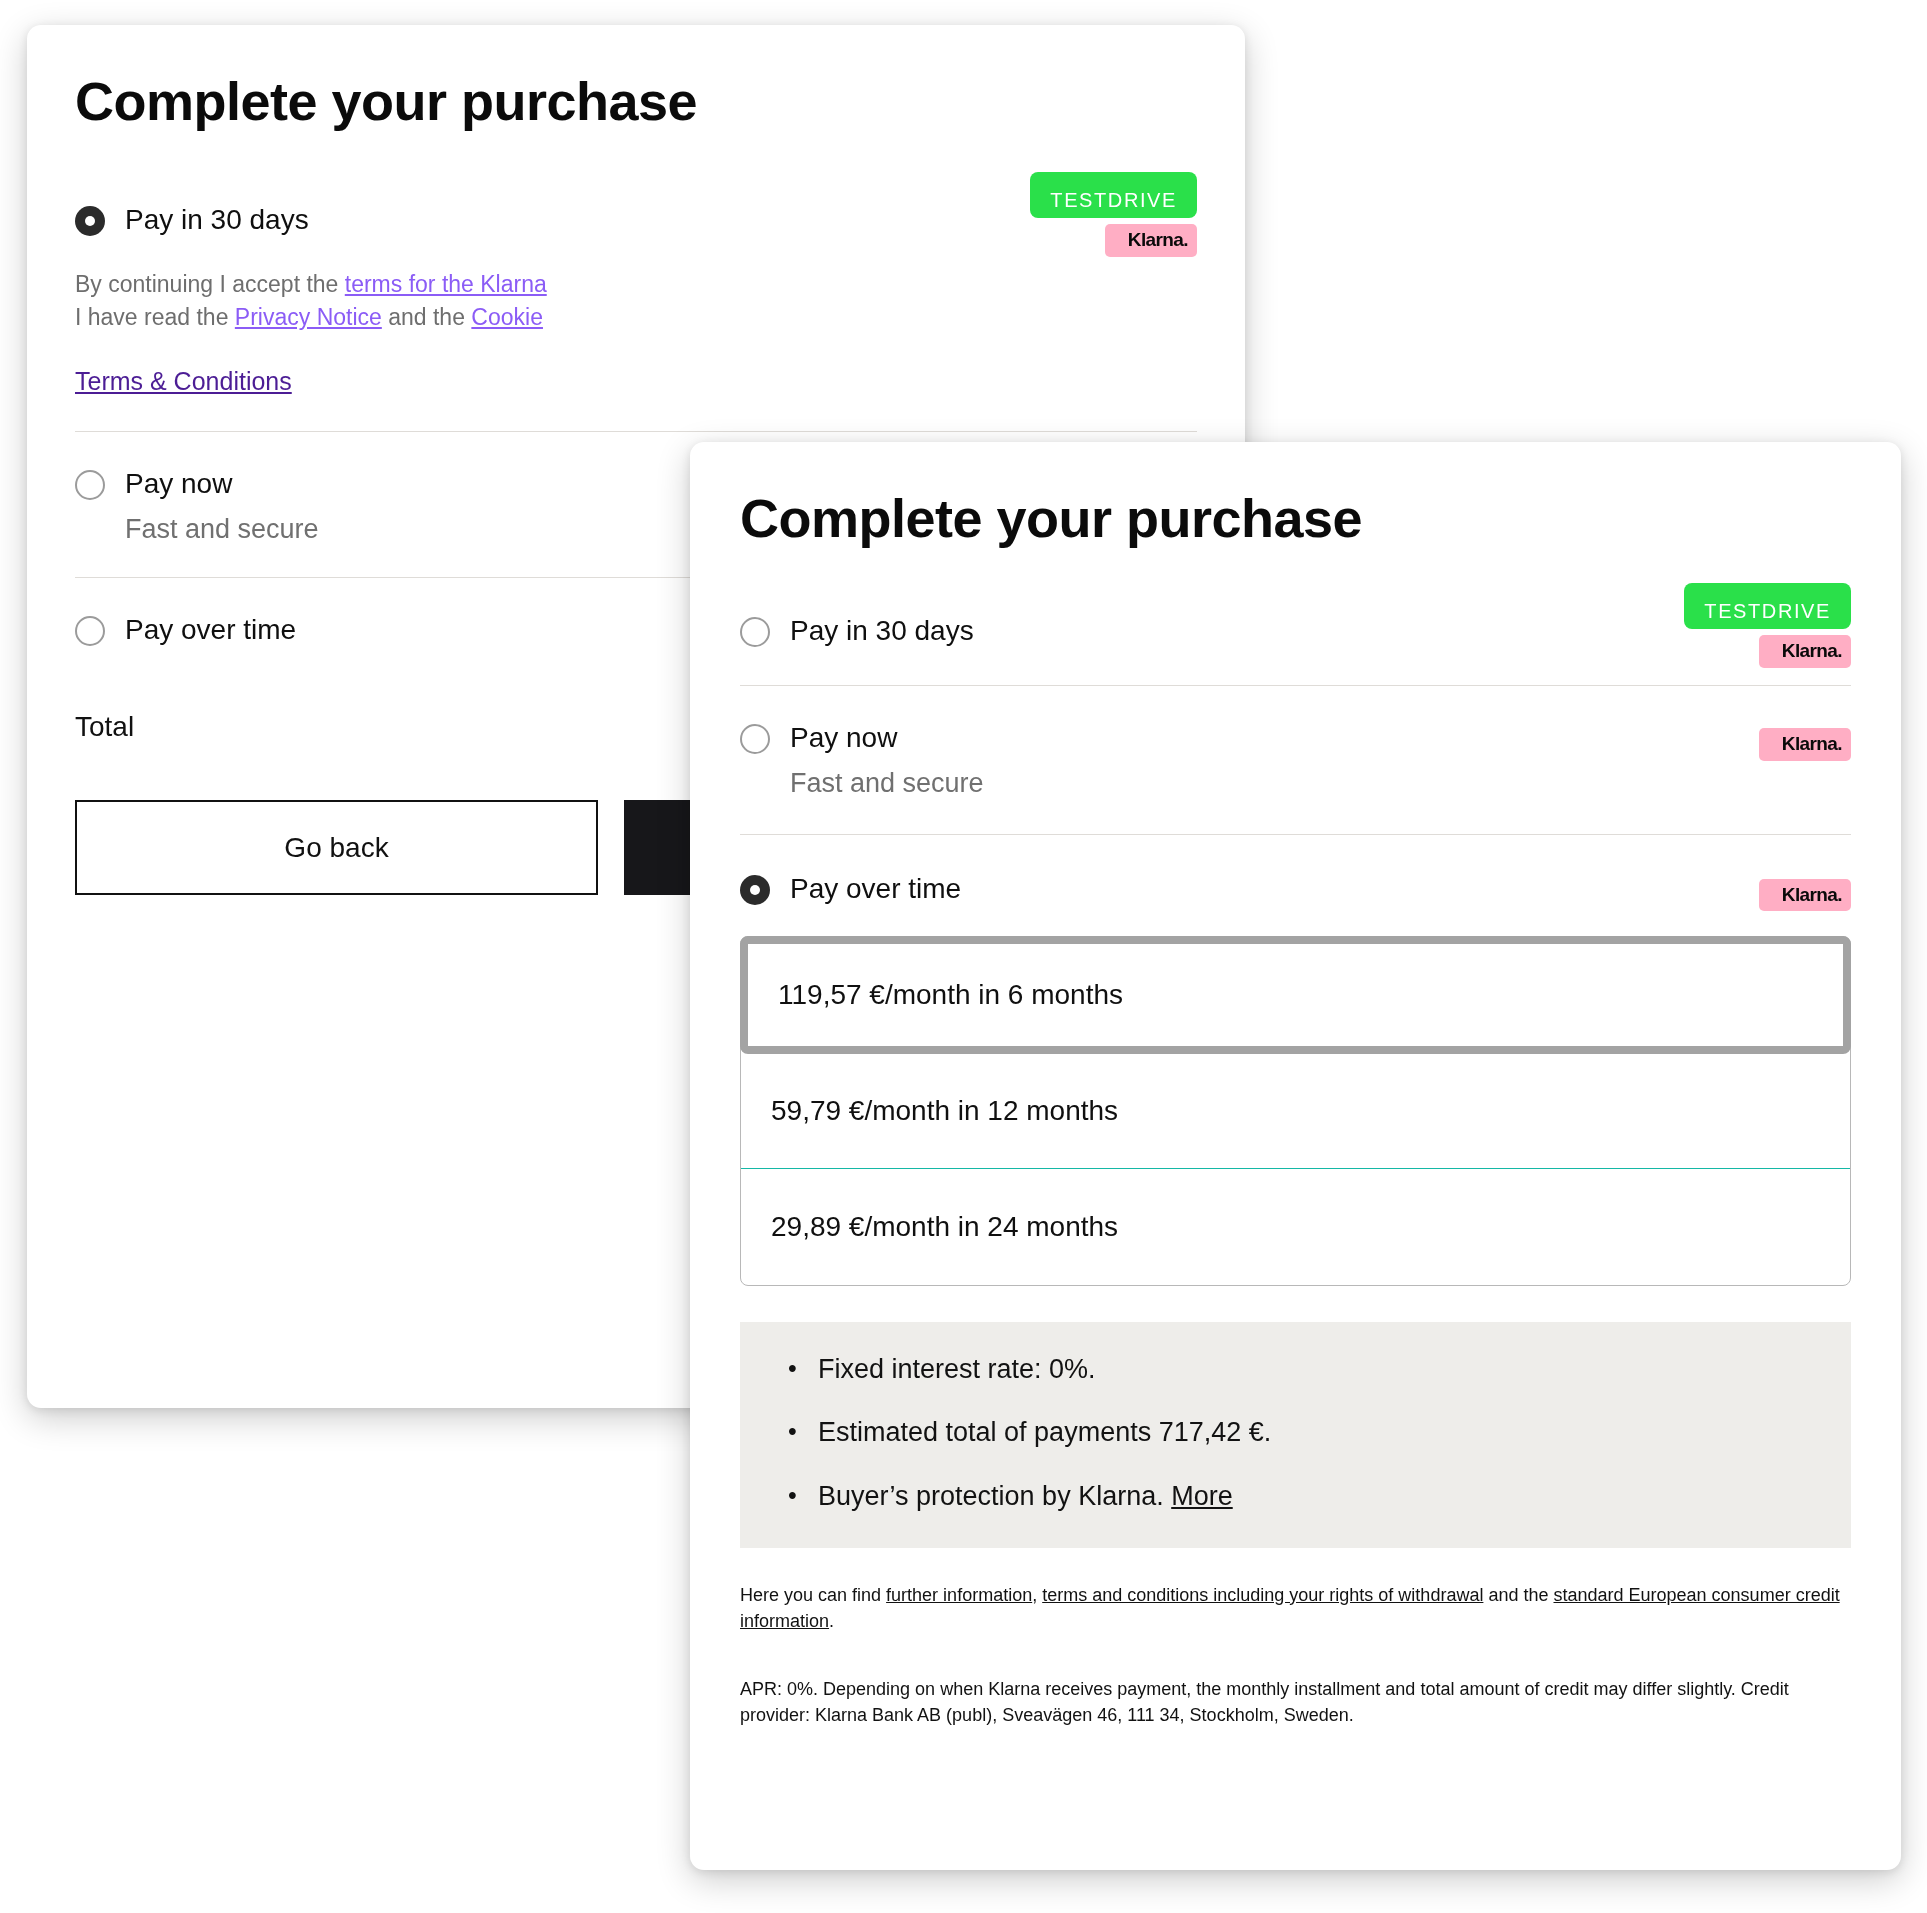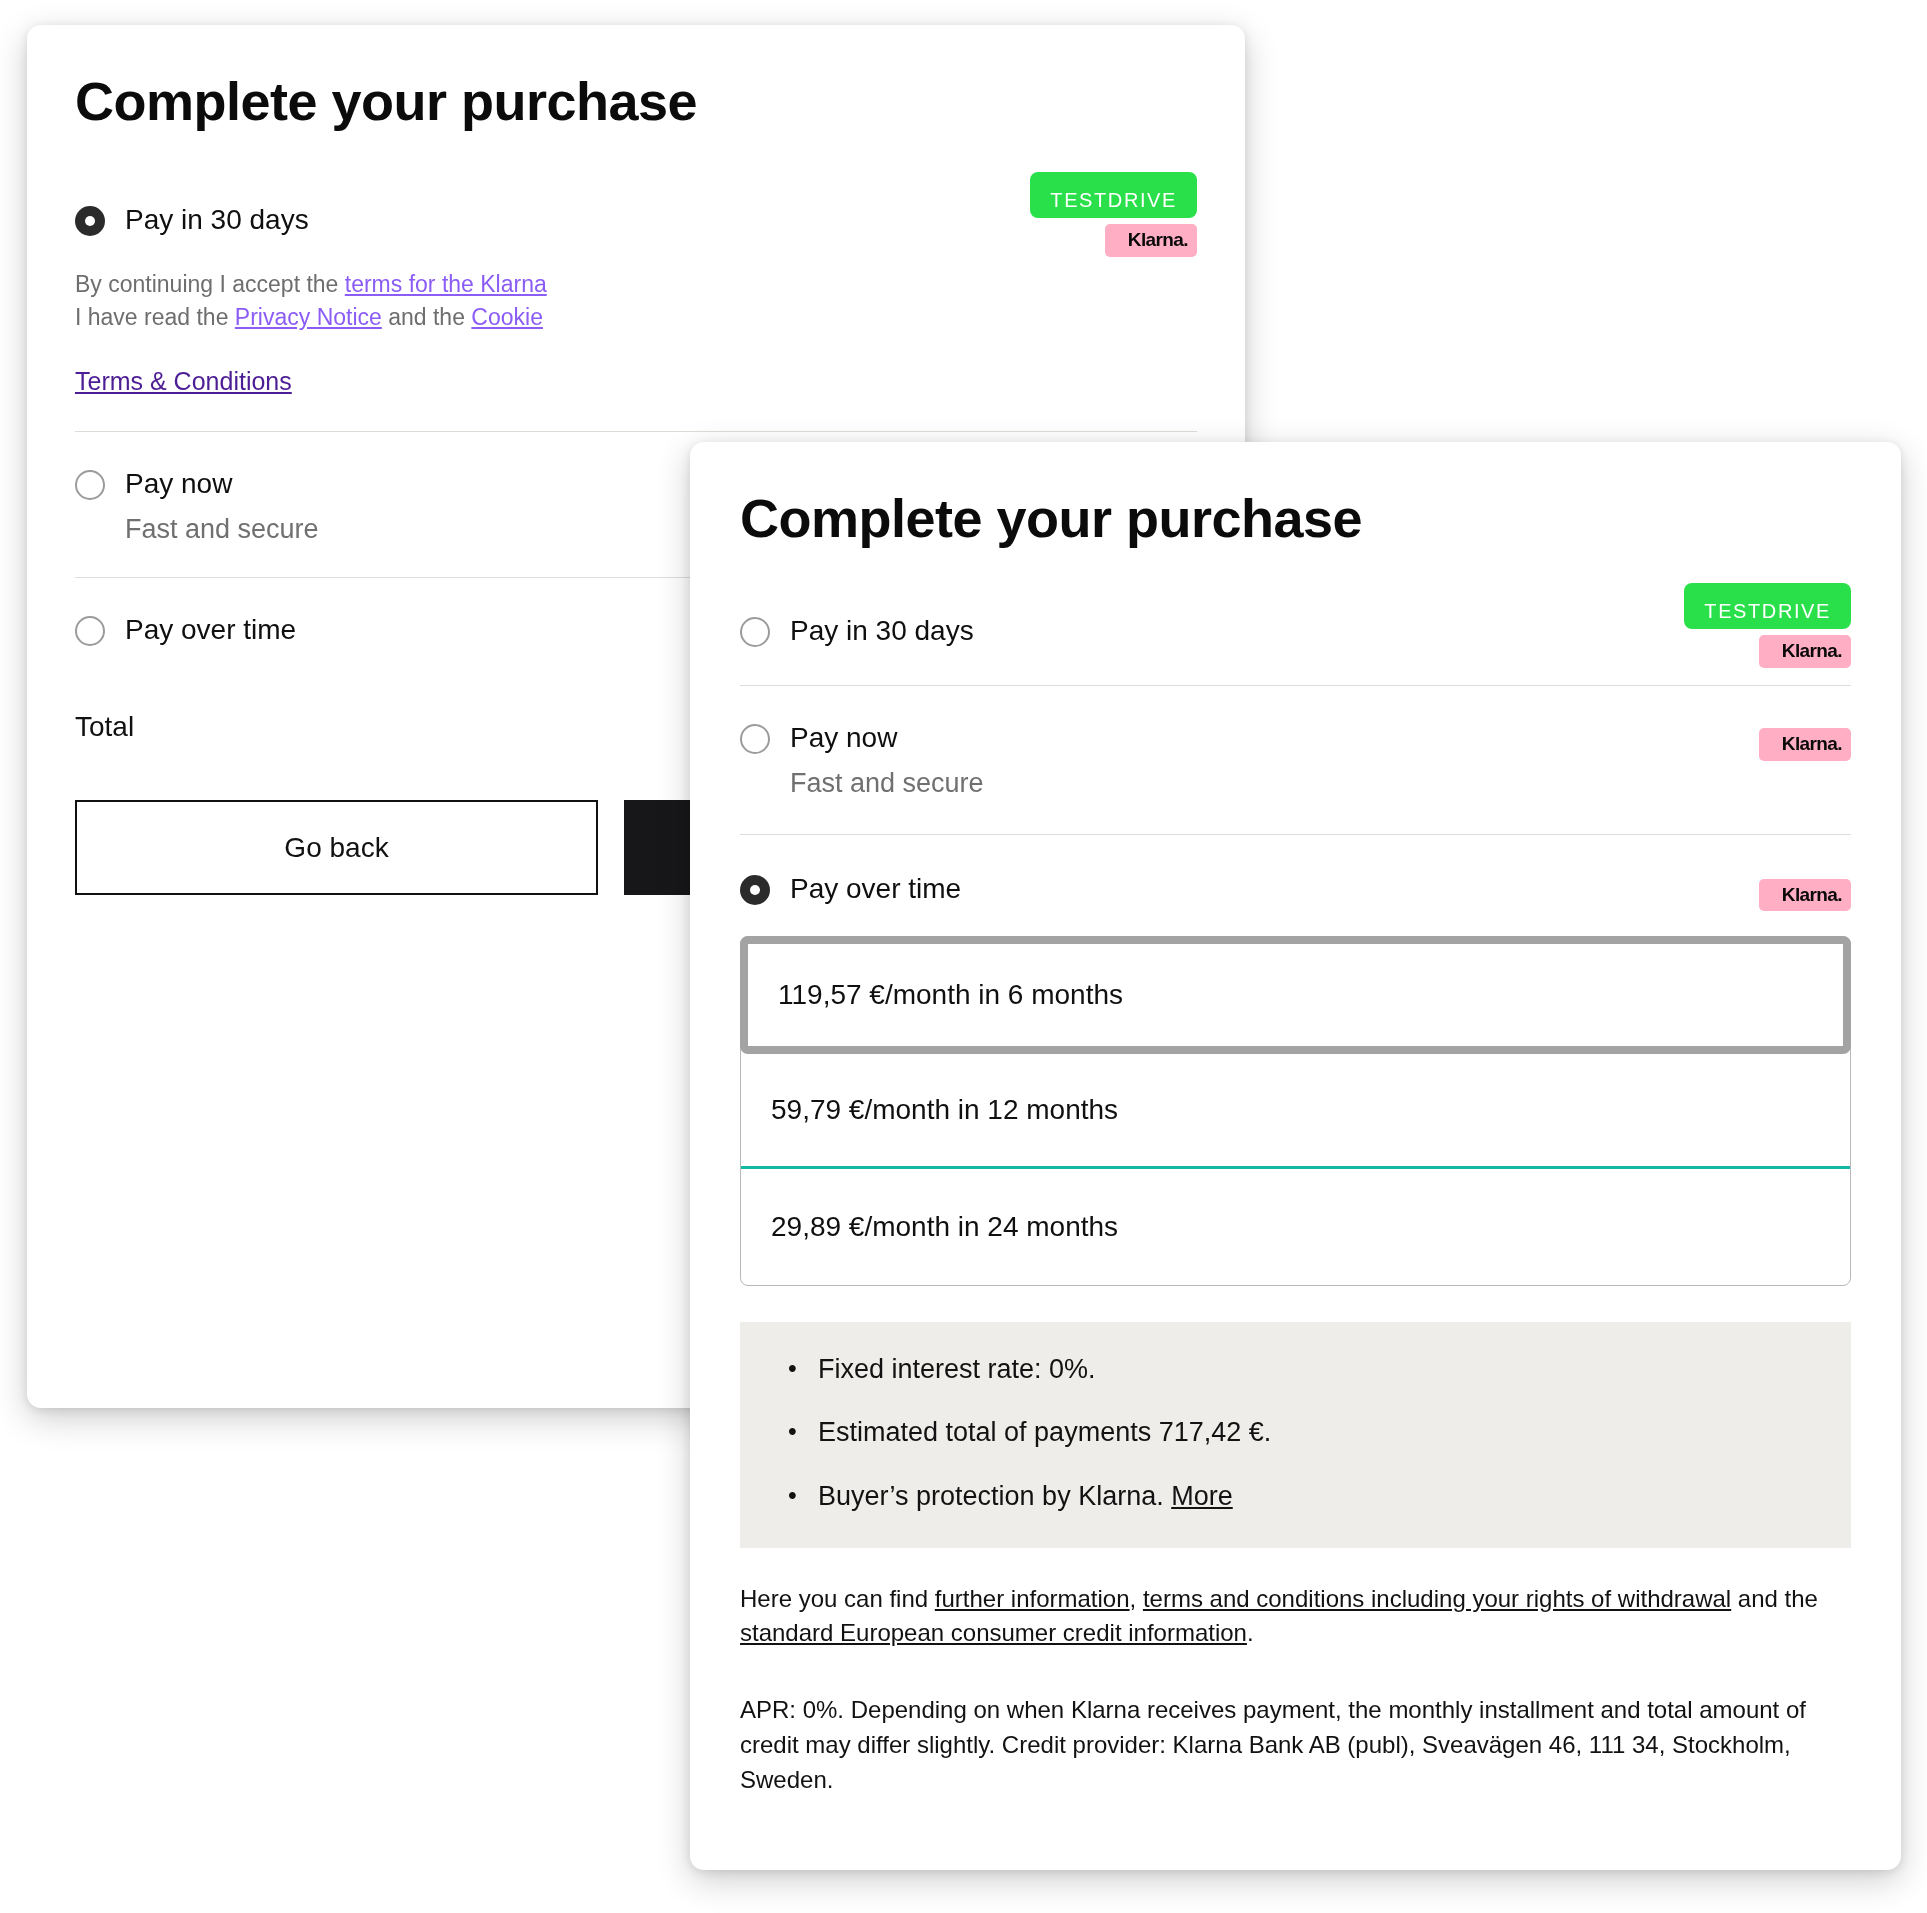--- a/index.html
+++ b/index.html
@@ -247,35 +247,35 @@
     position: relative;
   }
   .inst {
     height: 116px;
     display: flex;
     align-items: center;
     padding: 0 30px;
     font-size: 28px;
     color: #101010;
     box-sizing: border-box;
-    border-bottom: 3px solid #14b8a6;
+    border-bottom: 1px solid #14b8a6;
     cursor: pointer;
   }
   .inst:last-child { border-bottom: none; }
   .inst.selected {
     border: 8px solid #a3a3a3;
     border-radius: 8px;
     margin: -1px;
     position: relative;
     z-index: 2;
     height: 118px;
   }
 
   .legal {
-    font-size: 24px;
+    font-size: 18px;
     line-height: 1.45;
     color: #121212;
     margin-top: 34px;
   }
   .legal .lnk { text-decoration: underline; }
   .legal.p2 { margin-top: 42px; }
 
   .spacer-24 { height: 24px; }
 </style>
 </head>

